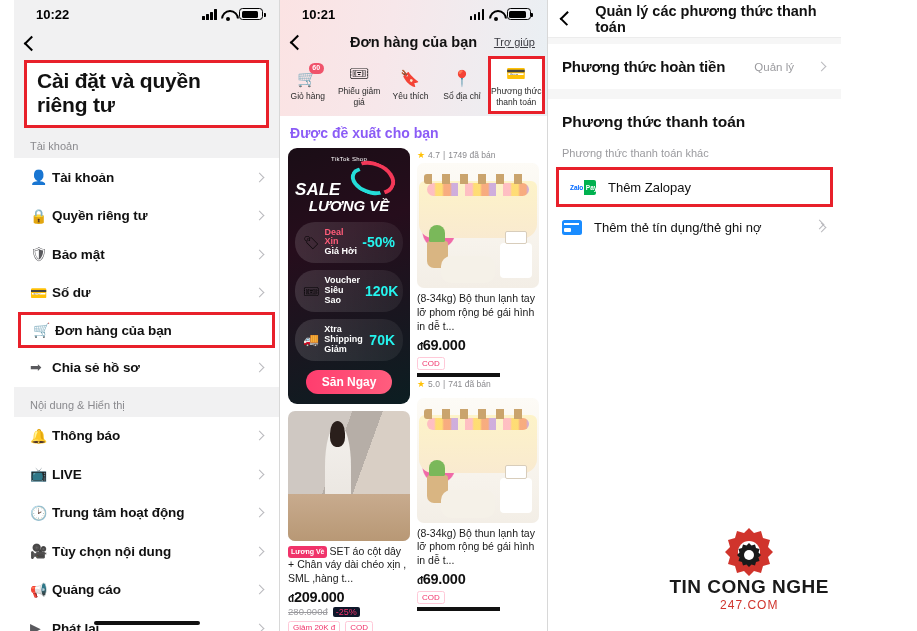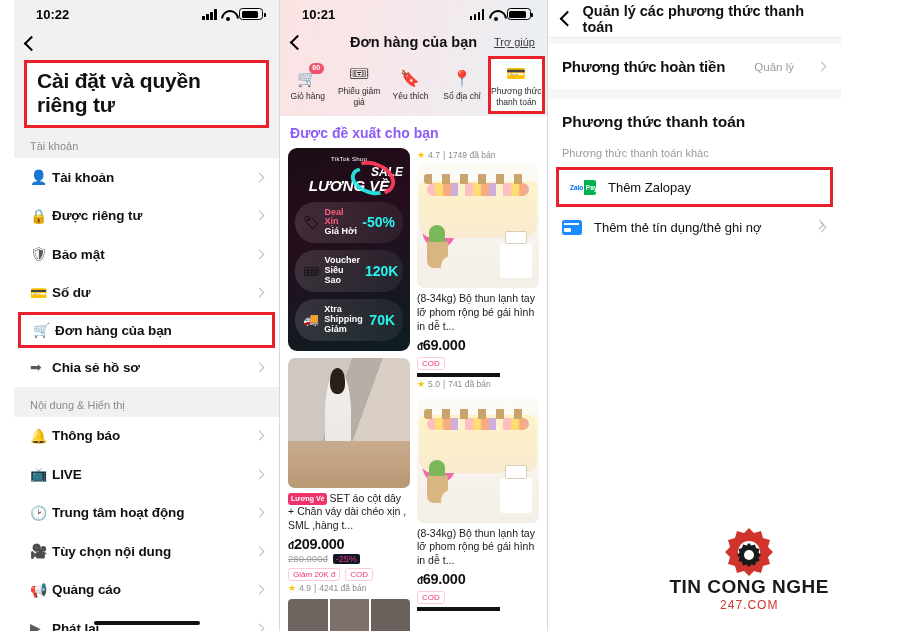--- a/index.html
+++ b/index.html
@@ -106,21 +106,21 @@
 
   .feed-title { font-size: 14px; font-weight: bold; color: #8b5cf6; padding: 9px 10px 7px 10px; }
   .grid { display: flex; gap: 7px; padding: 0 8px; }
   .col { flex: 1; min-width: 0; }
 
   .promo {
     background: linear-gradient(160deg,#1a0d16 0%, #260d1c 35%, #0c1e22 100%);
     border-radius: 9px; padding: 8px 7px 10px 7px; position: relative; overflow: hidden;
   }
   .promo-logo { font-size: 6px; color: #fff; text-align: center; letter-spacing: .3px; }
-  .promo-sale { text-align: right; color: #fff; font-weight: bold; font-style: italic; font-size: 12px; line-height: 1; margin-top: 4px;}
+  .promo-sale { text-align: left; color: #fff; font-weight: bold; font-style: italic; font-size: 17px; line-height: 1; margin-top: 19px;}
   .promo-sale2 { text-align: center; color: #fff; font-weight: bold; font-style: italic; font-size: 15px; line-height: 1.1; }
   .swoosh { position:absolute; right: 14px; top: 14px; width: 46px; height: 32px; border: 4px solid #ff3b5c; border-radius: 50%; border-left-color: transparent; border-bottom-color: transparent; transform: rotate(22deg); opacity: .95;}
   .swoosh2 { position:absolute; right: 20px; top: 20px; width: 40px; height: 26px; border: 4px solid #25f4ee; border-radius: 50%; border-right-color: transparent; border-top-color: transparent; transform: rotate(22deg); opacity: .9;}
   .deal {
     margin-top: 7px; border-radius: 20px; padding: 6px 8px;
     background: linear-gradient(90deg, rgba(255,255,255,.13), rgba(255,255,255,.06));
     display: flex; align-items: center; gap: 5px;
   }
   .deal .dico { font-size: 13px; }
   .deal .dtxt { flex: 1; line-height: 1.1; }
@@ -199,21 +199,21 @@
   .oldline { display: flex; align-items: center; gap: 5px; padding-top: 1px; }
   .oldprice { font-size: 9.5px; color: #9b9b9f; text-decoration: line-through; }
   .discount { font-size: 9px; color: #f0336a; background: #0f172a; padding: 0 3px; border-radius: 2px; }
   .chips { display: flex; gap: 5px; padding-top: 4px; }
   .chip { font-size: 8px; color: #f0336a; border: 1px solid #ffc9d8; border-radius: 2.5px; padding: 1px 4px; background: #fff; }
   .chip.cod { color: #f0336a; }
   .bar-black { height: 4px; background: #111; width: 68%; margin: 3px 0 0 0; }
 
   
   .panel-pay { width: 325px; height: 631px; background: #fff; position: relative; overflow: hidden; }
-  .p-head { height: 38px; display: flex; align-items: center; gap: 10px; padding: 0 14px; border-bottom: 1px solid #ececec;}
+  .p-head { height: 38px; display: flex; align-items: center; gap: 23px; padding: 0 14px; border-bottom: 1px solid #ececec;}
   .p-head .chev-back { width: 11px; height: 11px; border-width: 2.4px; }
   .p-head-title { font-size: 14.5px; font-weight: bold; color: #111; }
   .p-gap { height: 10px; background: #f6f6f6; }
   .p-row { height: 45px; display: flex; align-items: center; padding: 0 14px; }
   .p-row .pl { font-size: 15px; font-weight: 600; color: #111; flex: 1; letter-spacing: -.2px; }
   .p-row .pr { font-size: 11.5px; color: #9b9b9f; margin-right: 24px; }
   .p-sec-title { font-size: 15.5px; font-weight: bold; color: #111; padding: 14px 14px 0 14px; }
   .p-sub { font-size: 11px; color: #9b9b9f; padding: 16px 14px 8px 14px; }
   .pay-item { height: 40px; display: flex; align-items: center; padding: 0 14px; gap: 12px; position: relative;}
   .pay-item .pi-label { flex: 1; font-size: 13px; color: #111; }
@@ -265,21 +265,21 @@
 
     <div class="sec-label">Tài khoản</div>
     <div class="card">
       <div class="srow">
         <span class="ico">👤</span>
         <span class="lbl">Tài khoản</span>
         <span class="chev-r"></span>
       </div>
       <div class="srow">
         <span class="ico">🔒</span>
-        <span class="lbl">Được riêng tư</span>
+        <span class="lbl">Quyền riêng tư</span>
         <span class="chev-r"></span>
       </div>
       <div class="srow">
         <span class="ico">🛡</span>
         <span class="lbl">Bảo mật</span>
         <span class="chev-r"></span>
       </div>
       <div class="srow">
         <span class="ico">💳</span>
         <span class="lbl">Số dư</span>
@@ -413,20 +413,21 @@
 
           <div class="deal v2">
             <span class="dico">🚚</span>
             <span class="dtxt">
               <span class="d1" style="display:block">Xtra Shipping</span>
               <span class="d2" style="display:block">Giảm</span>
             </span>
             <span class="dval">70K</span>
           </div>
 
+          <div class="cta">Săn Ngay</div>
         </div>
 
         <div class="prod" style="margin-top:7px">
           <div class="ph ph-dress">
               <span class="floor"></span>
             </div>
           <div class="p-name">
             <span class="tag-luong">Lương Về</span><span>SET áo cột dây + Chân váy dài chéo xịn , SML ,hàng t...</span>
           </div>
           <div class="price">

